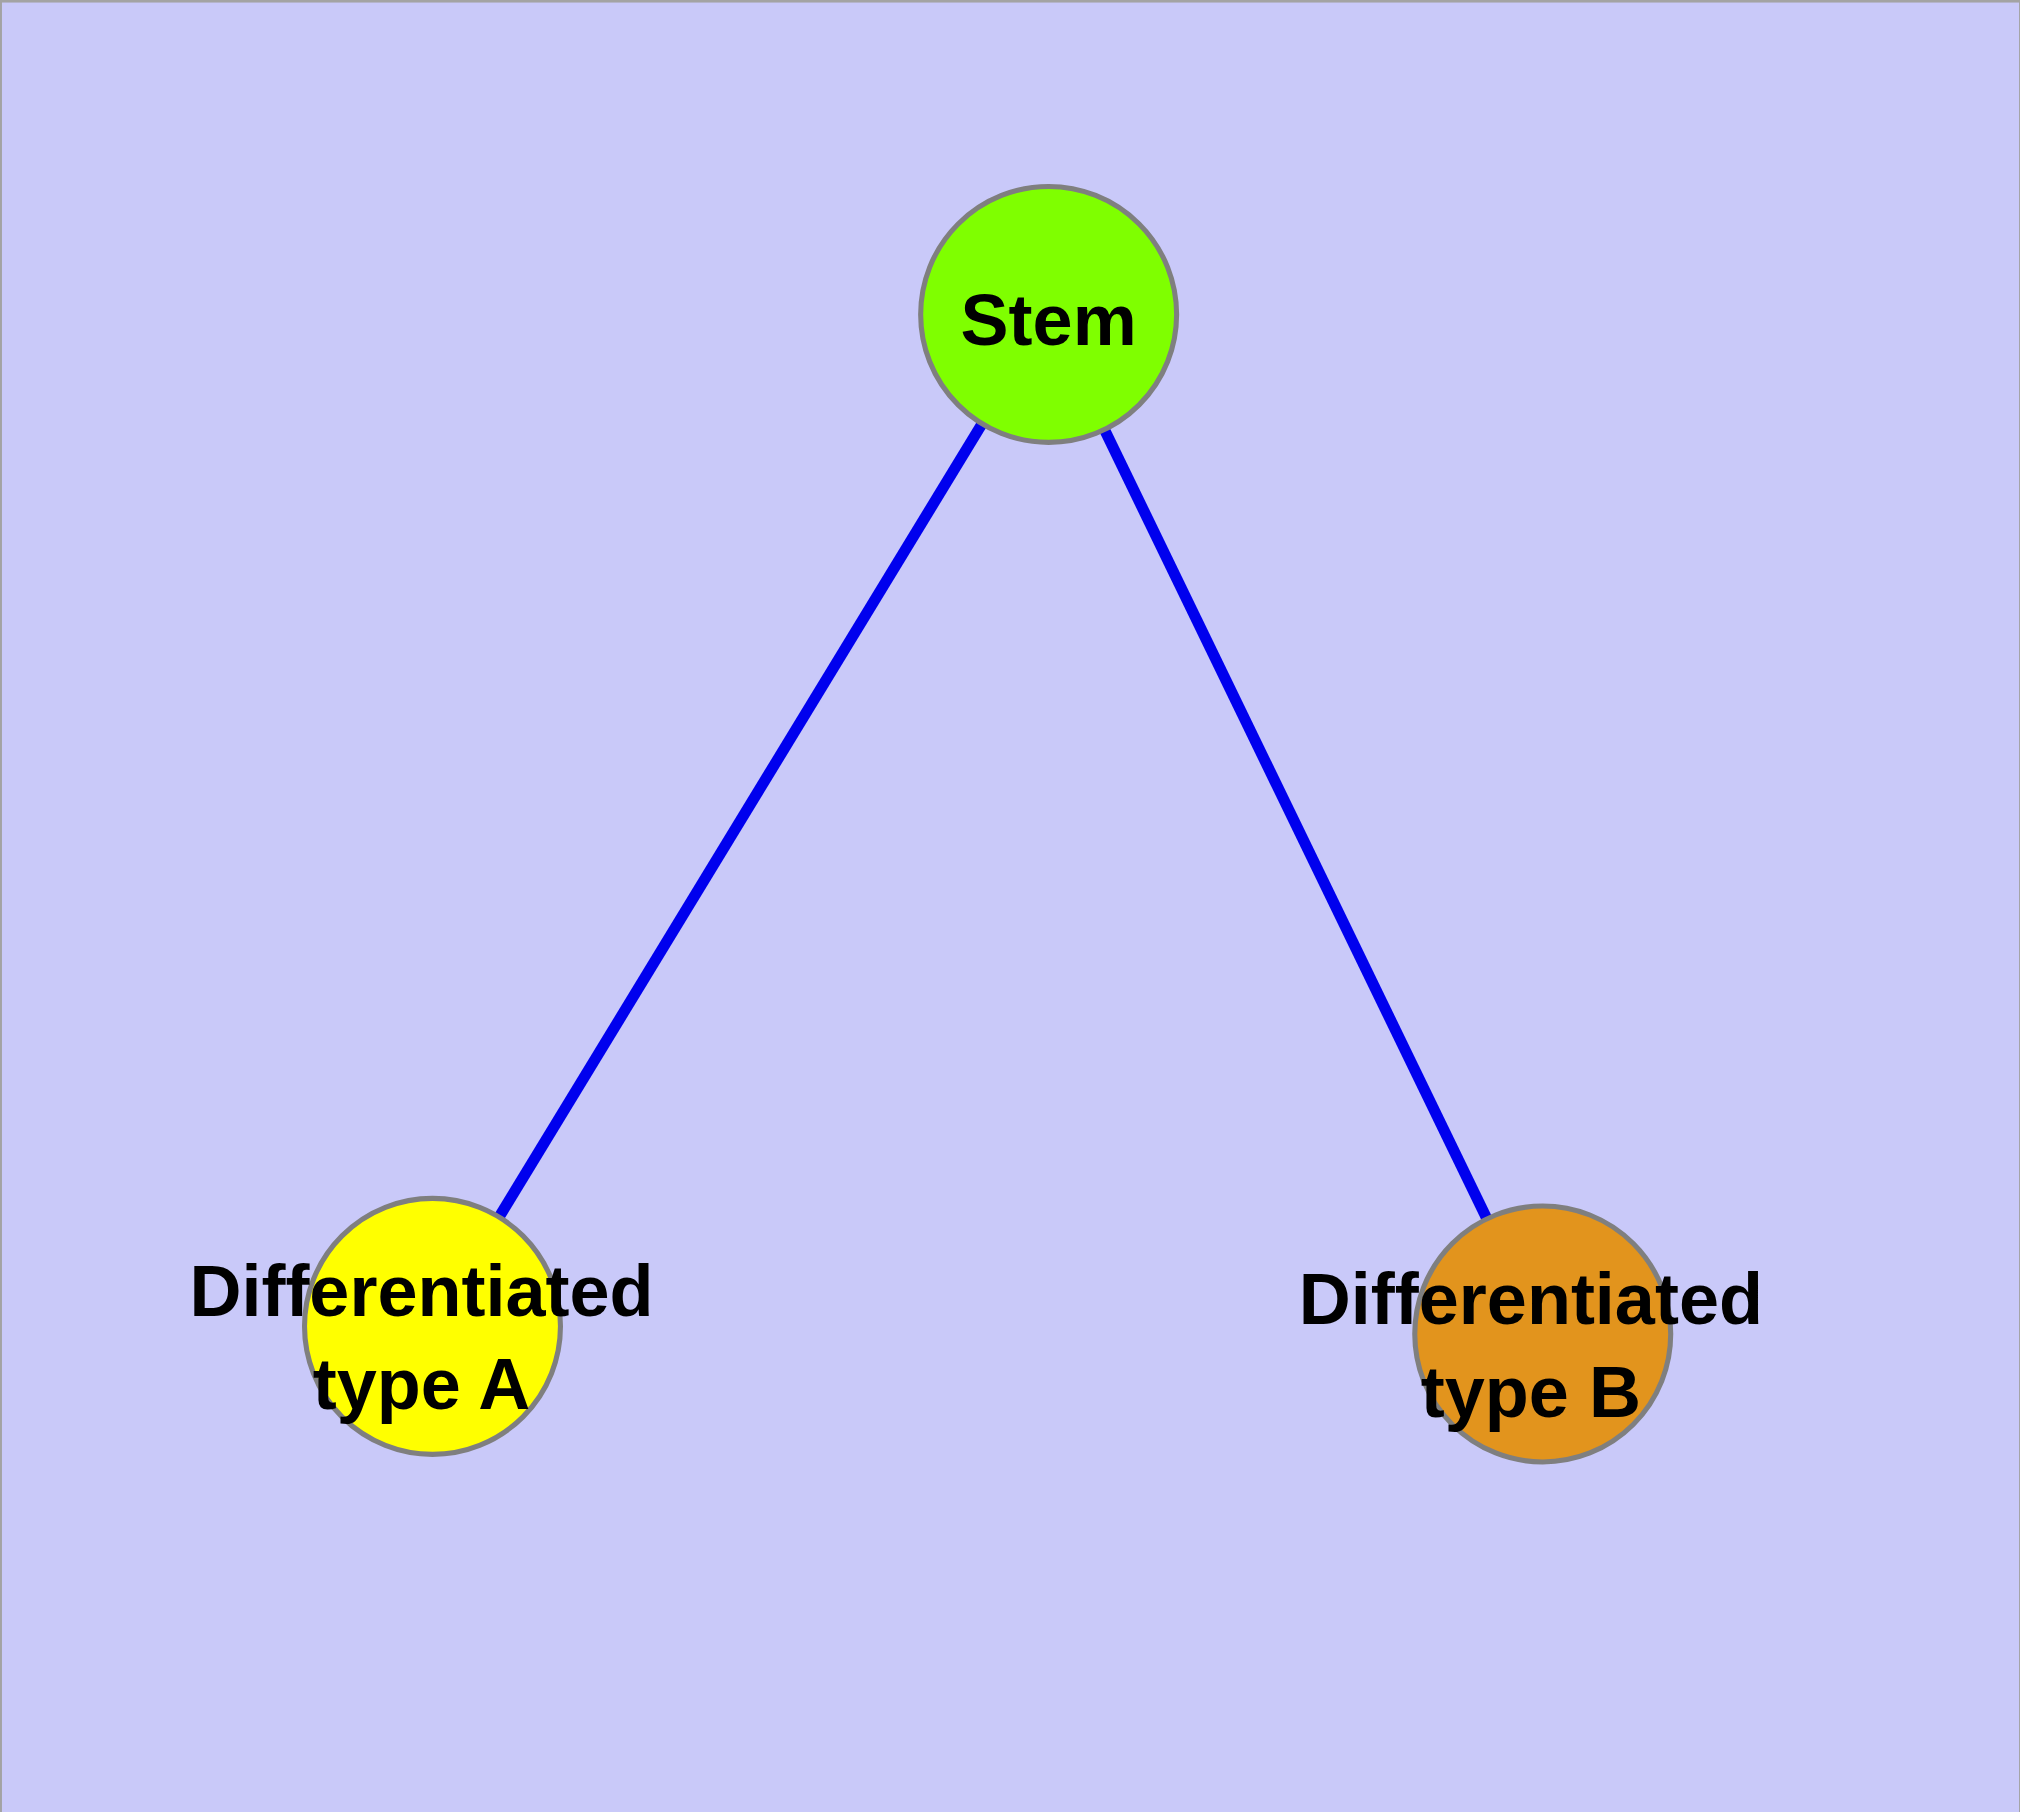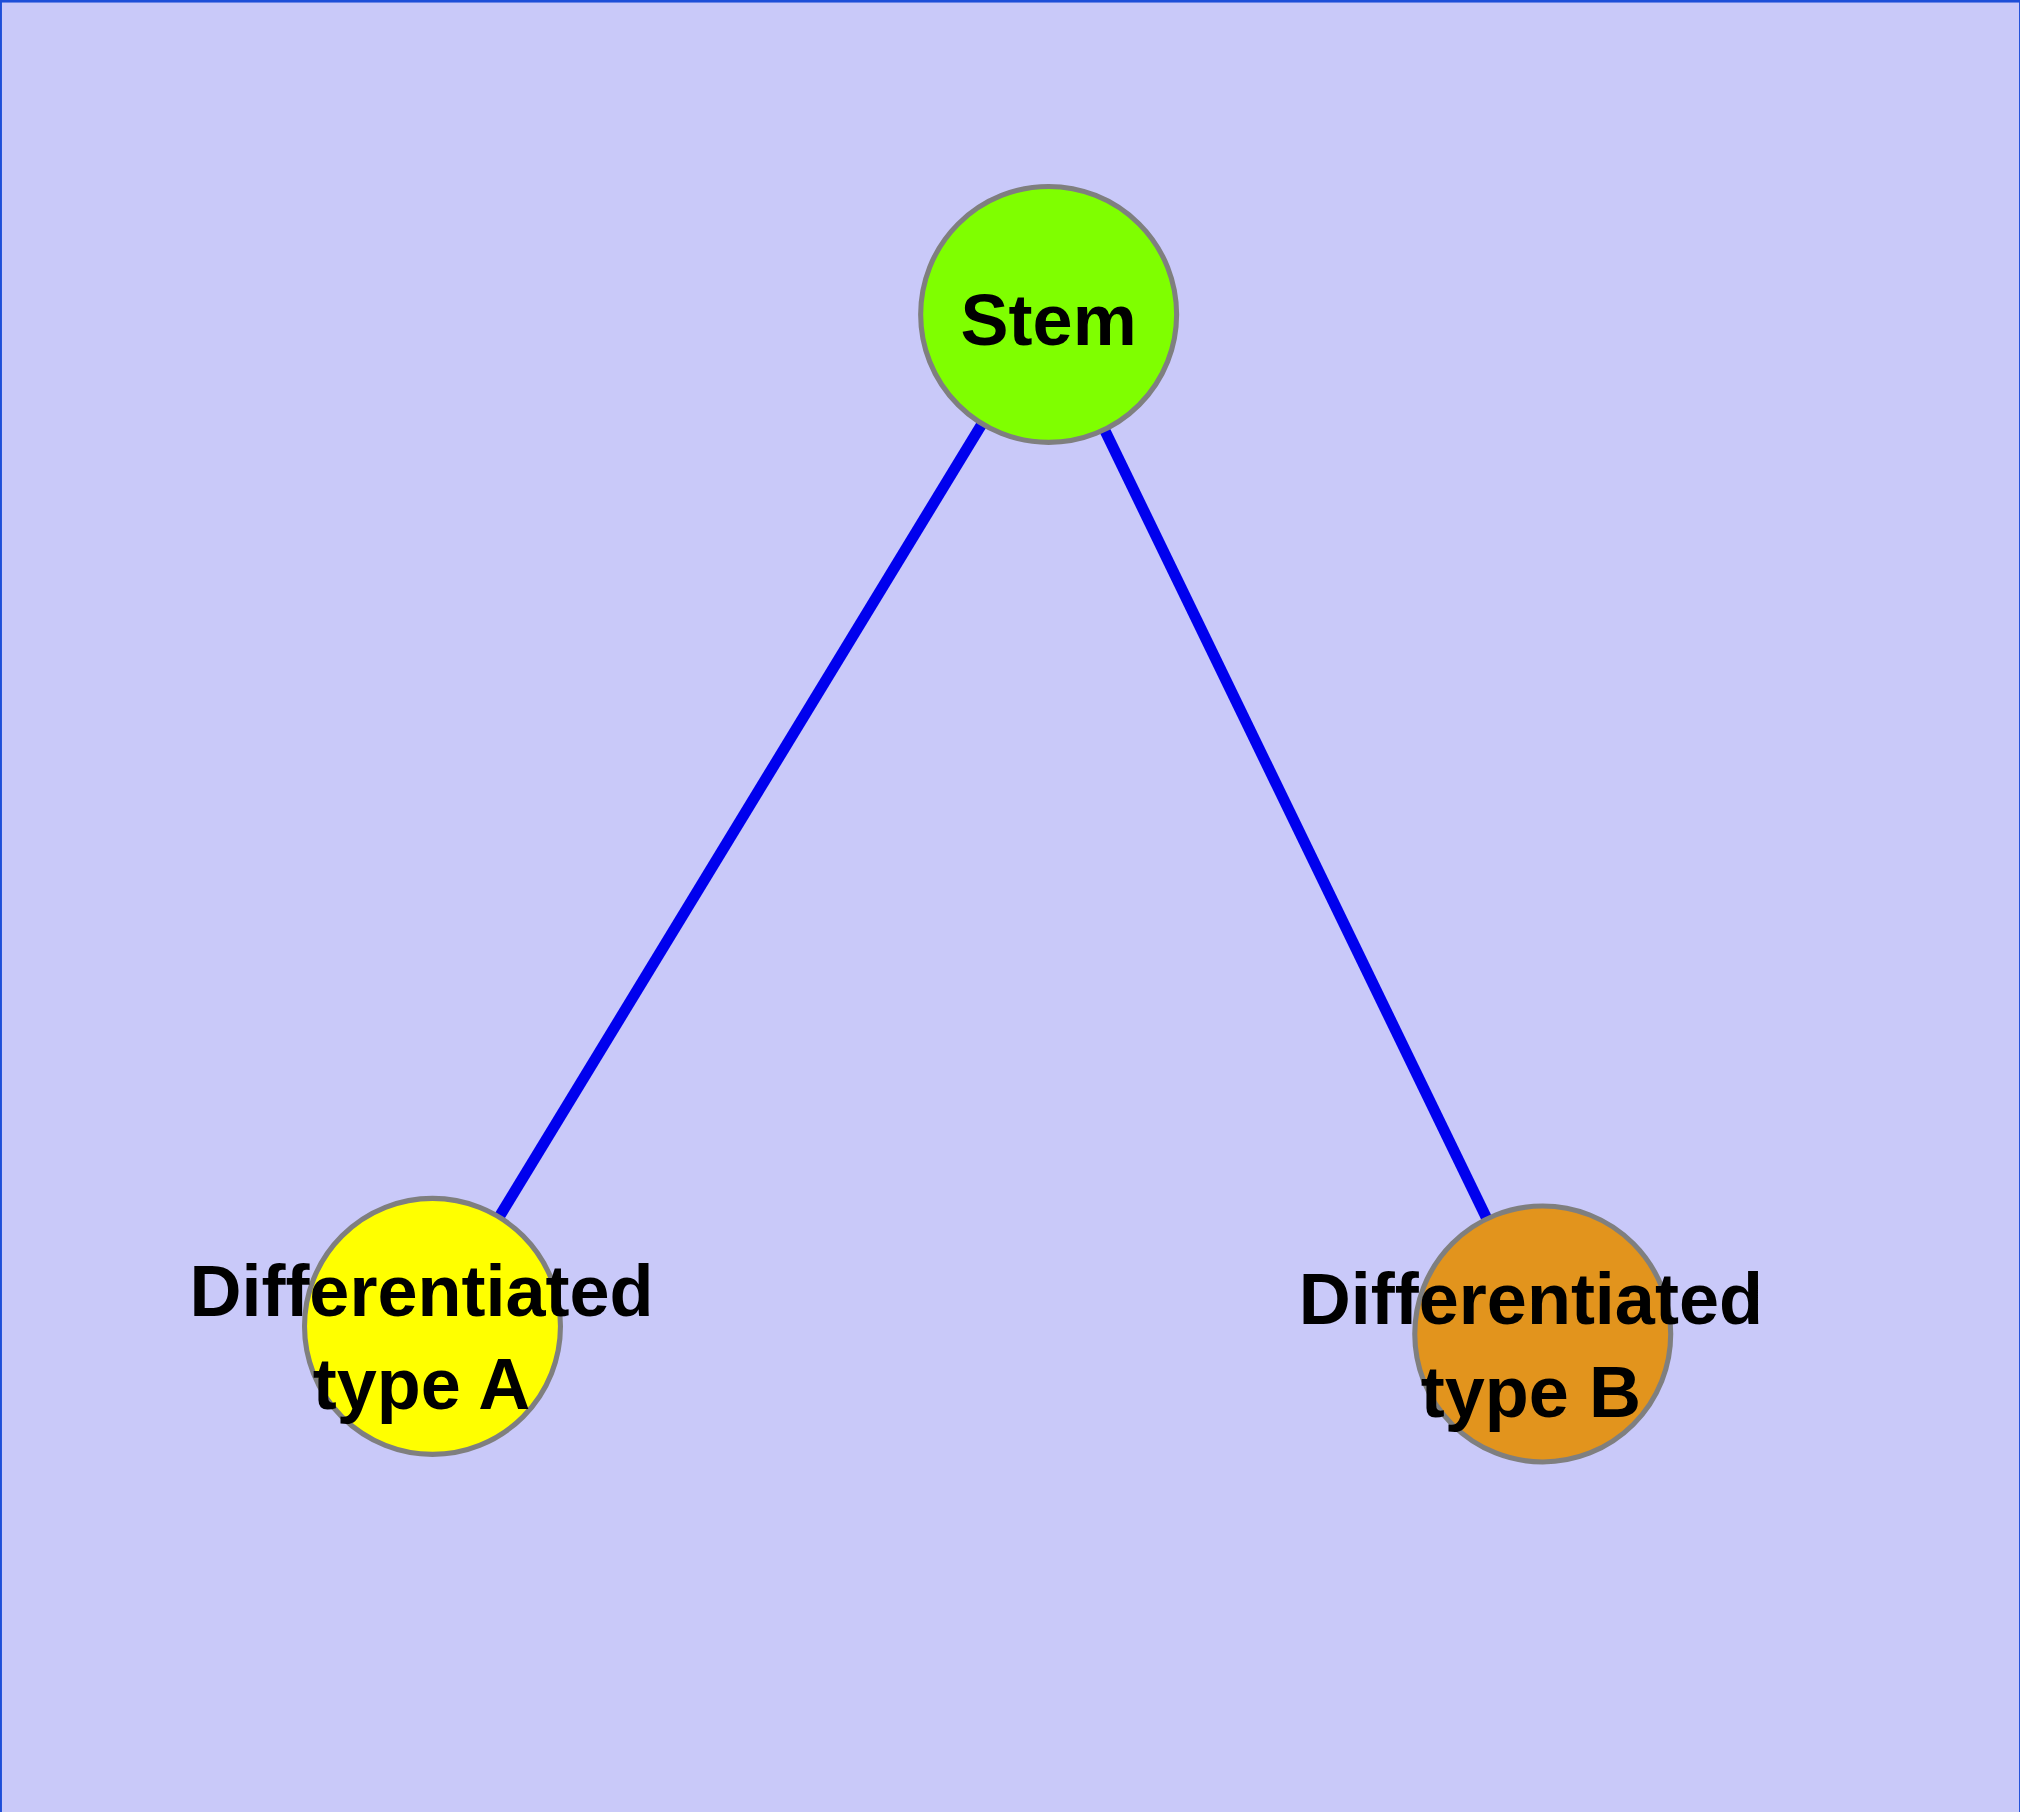--- a/index.html
+++ b/index.html
@@ -5,21 +5,21 @@
   html, body {
     margin: 0;
     padding: 0;
     background: #FFFFFF;
   }
   .stage {
     position: relative;
     width: 2021px;
     height: 1812px;
     overflow: hidden;
-    background: #1d4ed8;
+    background: #a3a3a3;
   }
   svg.diagram {
     display: block;
     width: 2021px;
     height: 1812px;
   }
   svg.diagram text {
     font-family: "Liberation Sans", "DejaVu Sans", sans-serif;
     font-weight: bold;
   }

